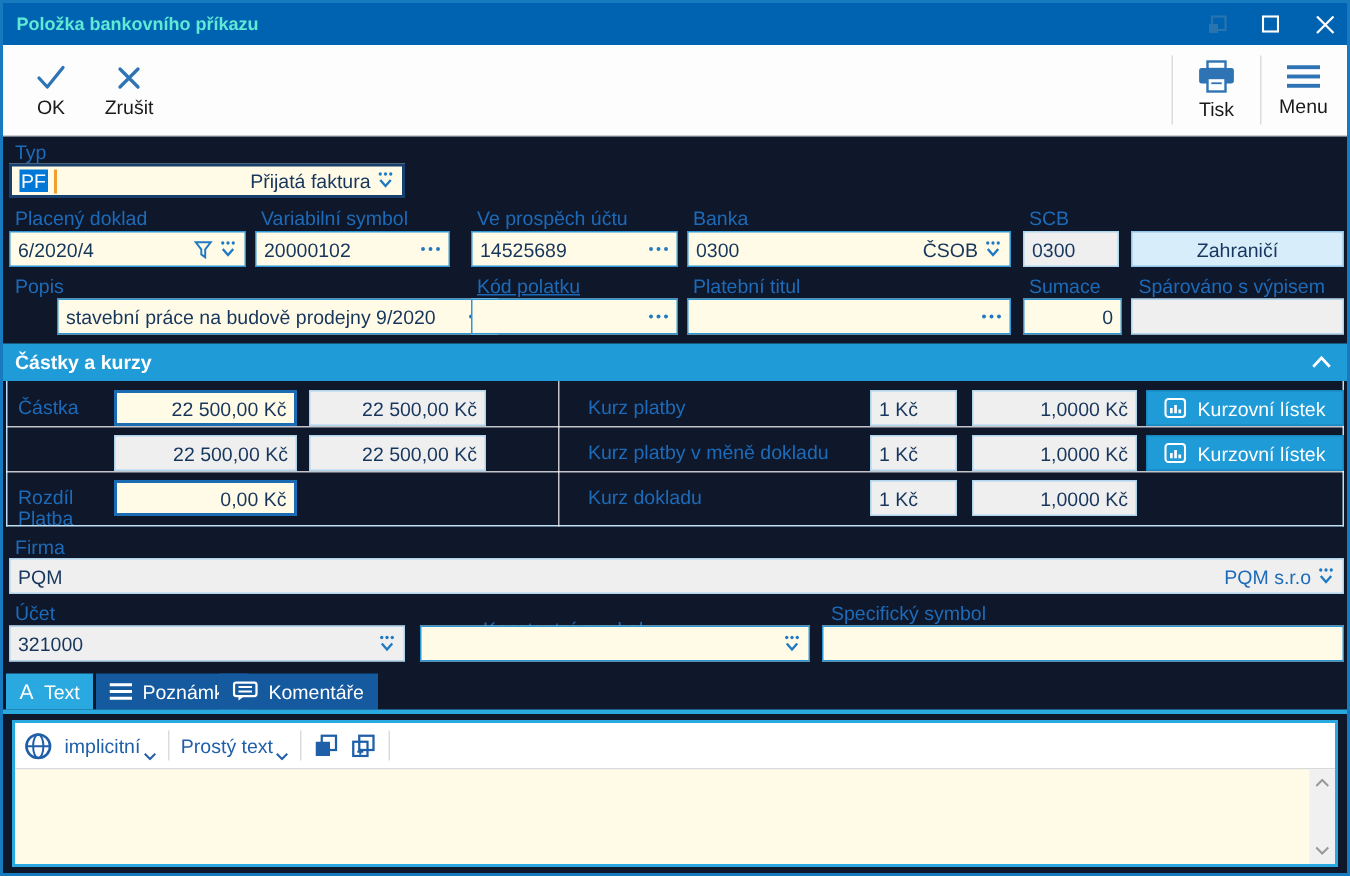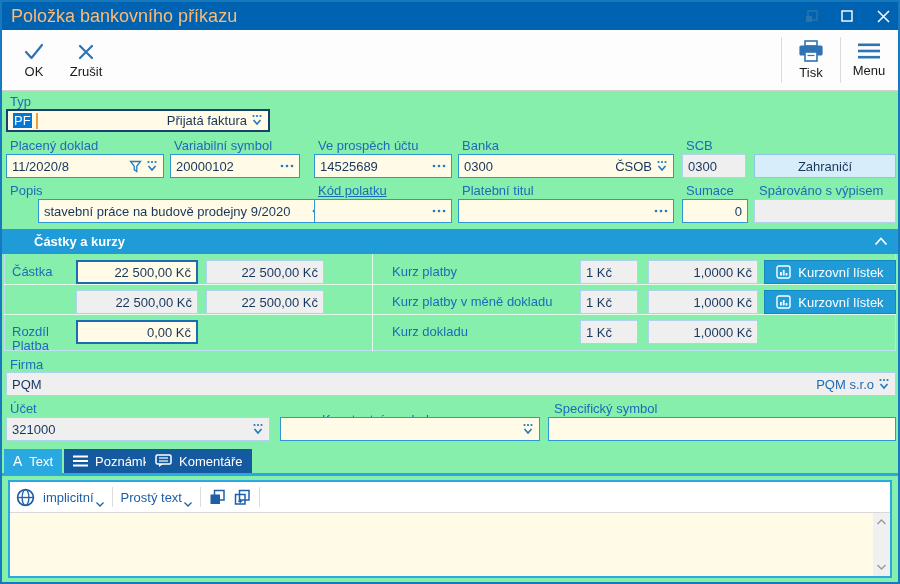--- a/index.html
+++ b/index.html
@@ -1,42 +1,42 @@
 <!DOCTYPE html>
 <html><head>
 <meta charset="utf-8">
 <style>
   html,body{margin:0;padding:0;background:#e8e8e8;font-family:"Liberation Sans",sans-serif;}
   .win{position:relative;width:900px;height:584px;box-sizing:border-box;border:2px solid #1779be;background:#cde9f7;overflow:hidden;}
   
   .titlebar{position:absolute;left:0;top:0;right:0;height:28px;background:#0063b1;display:flex;align-items:center;}
-  .titlebar .ttl{color:#fdba74;font-weight:normal;font-size:18px;padding-left:9px;}
+  .titlebar .ttl{color:#5eead4;font-weight:bold;font-size:12px;padding-left:9px;}
   .wctl{position:absolute;top:0;height:28px;display:flex;align-items:center;right:4px;gap:14px;}
   .wctl .wbtn{width:22px;height:22px;display:flex;align-items:center;justify-content:center;cursor:pointer;}
   
   .toolbar{position:absolute;left:0;top:28px;right:0;height:60px;background:#fdfdfd;border-bottom:1px solid #cfcfcf;}
   .tbtn{position:absolute;top:6px;width:48px;height:48px;display:flex;flex-direction:column;align-items:center;justify-content:center;gap:3px;cursor:pointer;}
   .tbtn .tlab{font-size:13px;color:#1a1a1a;}
   .tsep{position:absolute;top:7px;width:1px;height:46px;background:#dcdcdc;}
   
-  .content{position:absolute;left:0;top:89px;right:0;bottom:0;background:#86efac;}
+  .content{position:absolute;left:0;top:89px;right:0;bottom:0;background:#0f172a;}
   .lbl{position:absolute;font-size:13px;color:#1d6bb8;white-space:nowrap;}
   .fld{position:absolute;height:24px;box-sizing:border-box;border:1px solid #2f97d4;background:#fffbe6;display:flex;align-items:center;padding:0 5px;font-size:13px;color:#17365d;gap:4px;}
   .fld.gray{background:#efefef;border-color:#aed3ec;}
   .fld.strong{border:2px solid #1b6cb3;}
   .fld.focus{border:2px solid #17406d;}
   .fld .val{flex:1;overflow:hidden;white-space:nowrap;}
   .fld .num{text-align:right;}
   .fld .disp{color:#17365d;}
   .icb{color:#2079c3;display:flex;align-items:center;flex:0 0 auto;}
   .sel{background:#0078d7;color:#fff;padding:0 1px;}
   .caret{width:2px;height:16px;background:#f0a030;flex:0 0 auto;}
   .btn-light{position:absolute;height:24px;box-sizing:border-box;background:#d8edfa;border:1px solid #8fc5e8;color:#17365d;font-size:13px;display:flex;align-items:center;justify-content:center;cursor:pointer;}
   
-  .sechdr{position:absolute;left:0;right:0;height:25px;background:#1f9bd8;color:#fff;display:flex;align-items:center;padding-left:24px;}
+  .sechdr{position:absolute;left:0;right:0;height:25px;background:#1f9bd8;color:#fff;display:flex;align-items:center;}
   .sechdr .shl{font-weight:bold;font-size:13px;padding-left:8px;flex:1;}
   .sechdr .shchev{padding-right:10px;display:flex;align-items:center;cursor:pointer;}
   .panel{position:absolute;left:2px;right:2px;border:1px solid #bfe0f4;border-top:none;box-sizing:border-box;}
   .rowsep{position:absolute;left:2px;right:2px;height:1px;background:rgba(255,255,255,0.75);}
   .vsep{position:absolute;width:1px;background:rgba(255,255,255,0.75);}
   .btn-blue{position:absolute;height:24px;box-sizing:border-box;background:#1f9bd8;border:1px solid #1787c0;color:#fff;font-size:13px;display:flex;align-items:center;justify-content:center;gap:7px;cursor:pointer;}
   
   .tab{position:absolute;height:24px;box-sizing:border-box;display:flex;align-items:center;gap:7px;padding:0 9px;color:#fff;font-size:13px;cursor:pointer;}
   .tab.active{background:#2aa9e1;}
   .tab.inactive{background:#15599e;}
@@ -139,21 +139,21 @@
         </span>
     </div>
 
     <span class="lbl" style="left:8px;top:47px;">Placený doklad</span>
     <span class="lbl" style="left:172px;top:47px;">Variabilní symbol</span>
     <span class="lbl" style="left:316px;top:47px;">Ve prospěch účtu</span>
     <span class="lbl" style="left:460px;top:47px;">Banka</span>
     <span class="lbl" style="left:684px;top:47px;">SCB</span>
 
     <div class="fld" style="left:4px;top:63px;width:158px;">
-      <span class="val">11/2020/8</span>
+      <span class="val">6/2020/4</span>
       <span class="icb">
           <svg width="13" height="13" viewBox="0 0 13 13">
             <path d="M1.5 1.5 H11.5 L7.8 6.2 V11.5 L5.2 9.6 V6.2 Z" fill="none" stroke="currentColor" stroke-width="1.3"></path>
           </svg>
         </span>
       <span class="icb">
           <svg width="12" height="13" viewBox="0 0 12 13">
             <circle cx="2.5" cy="2" r="1.1" fill="currentColor"></circle>
             <circle cx="6" cy="2" r="1.1" fill="currentColor"></circle>
             <circle cx="9.5" cy="2" r="1.1" fill="currentColor"></circle>

